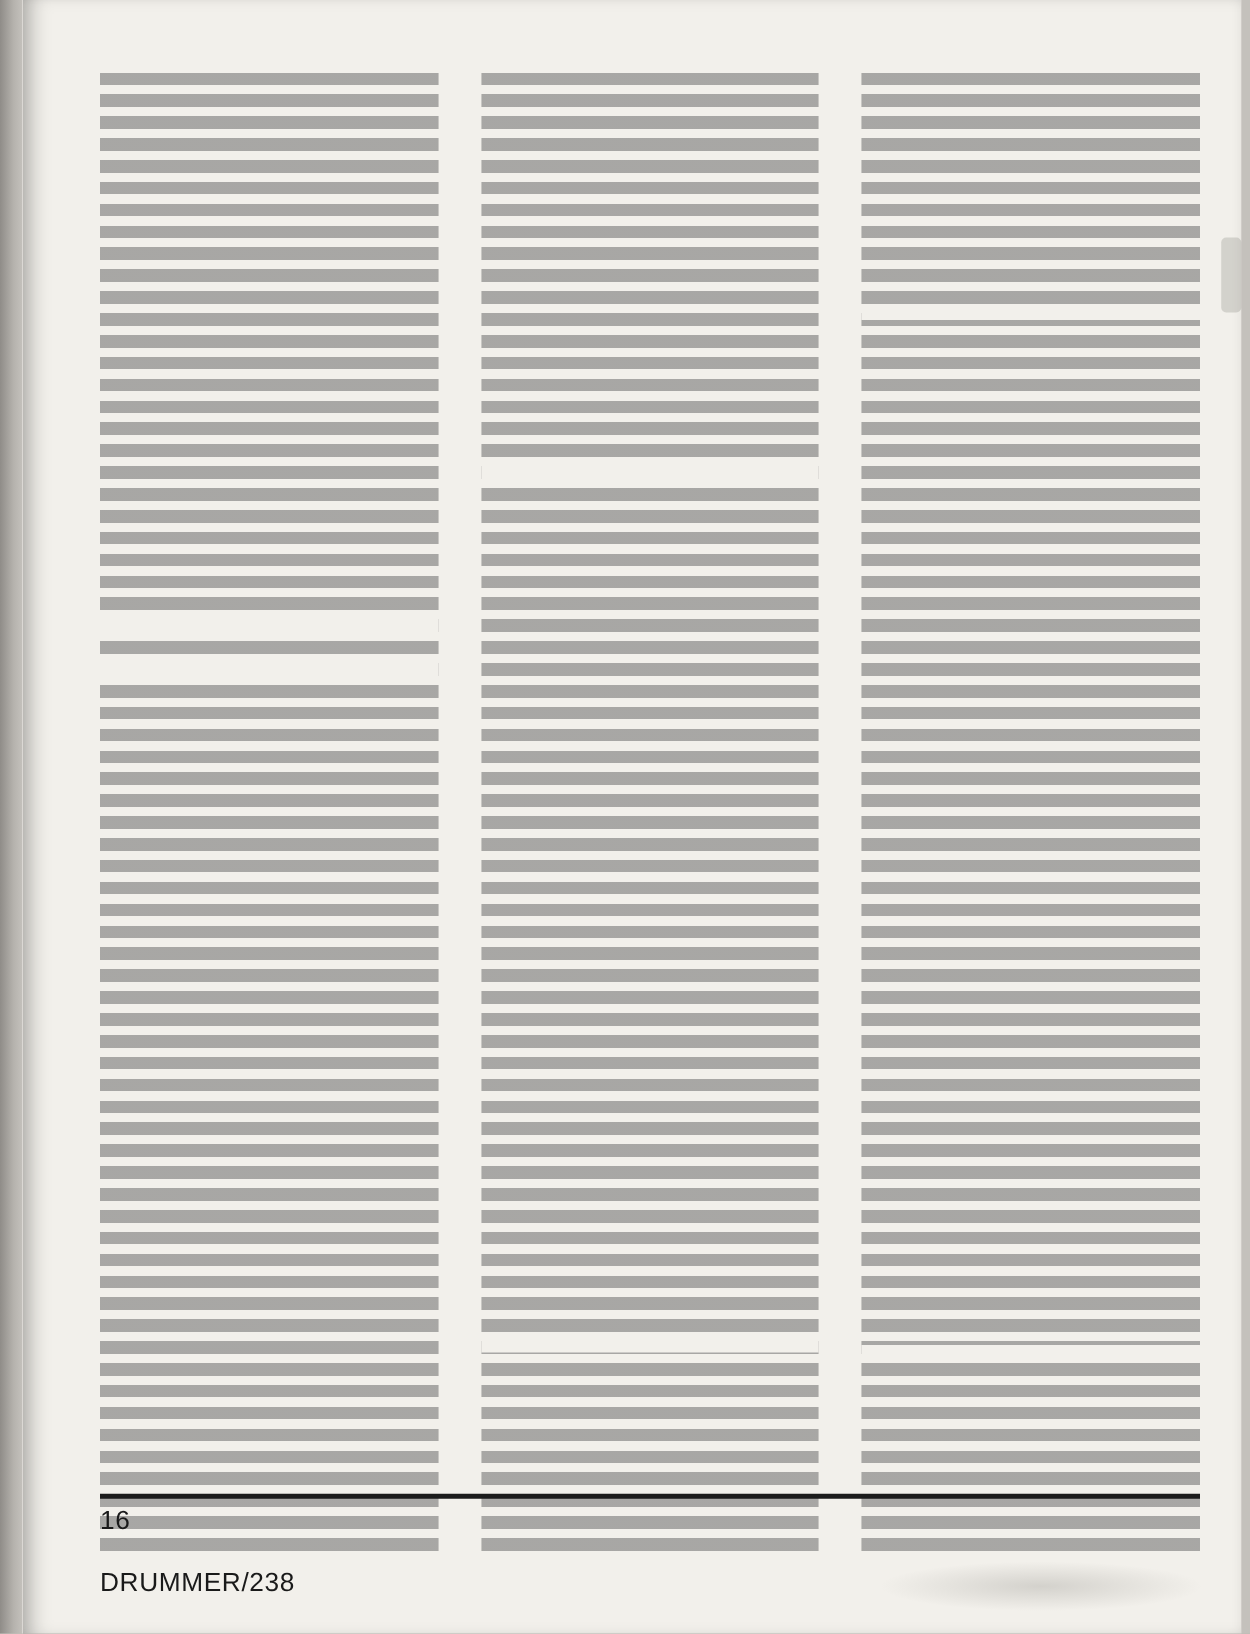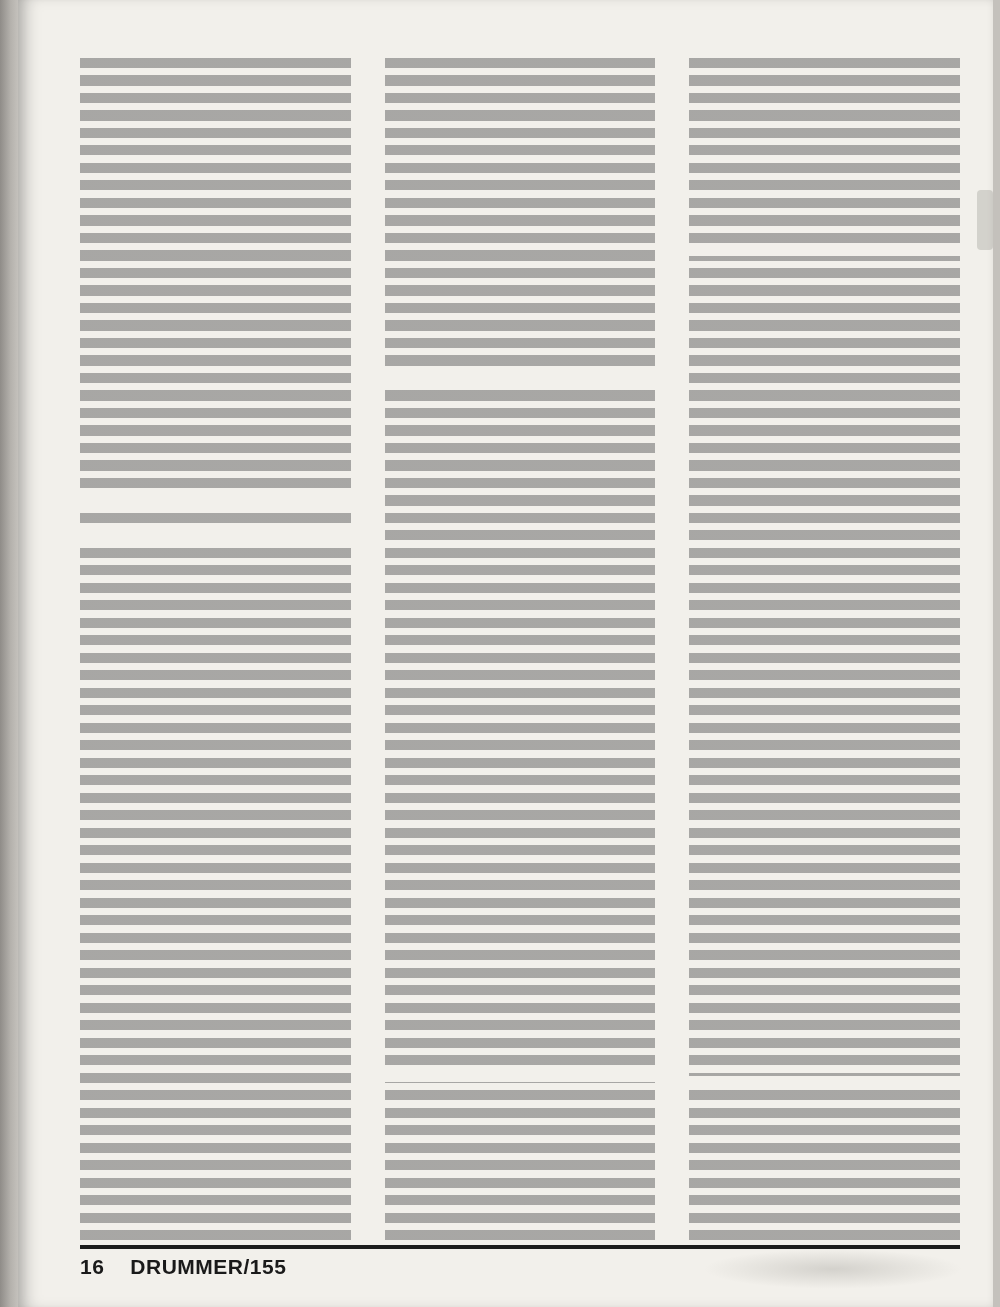--- a/index.html
+++ b/index.html
@@ -92,24 +92,25 @@
   }
   .footer-rule {
     height: 4px;
     background: #1c1c1c;
     margin-bottom: 6px;
   }
   .footer-line {
     display: flex;
     align-items: baseline;
     gap: 26px;
-    font-weight: bold;
+    font-weight: normal;
     font-size: 21px;
     color: #1a1a1a;
     letter-spacing: 0.5px;
+    flex-direction: column;
   }
   
   .scan-smudge {
     position: absolute;
     right: 30px;
     bottom: 18px;
     width: 260px;
     height: 40px;
     background: radial-gradient(ellipse at center, rgba(120,118,112,0.25), transparent 70%);
   }
@@ -150,20 +151,20 @@
         <div class="para-gap" style="top: 186px;"></div>
         <div class="para-gap" style="top: 1018px;"></div>
       </div>
 
     </div>
 
     <div class="footer">
       <div class="footer-rule"></div>
       <div class="footer-line">
         <span>16</span>
-        <span>DRUMMER/155</span>
+        <span>DRUMMER/238</span>
       </div>
     </div>
 
     <div class="scan-smudge"></div>
     <div class="scan-smudge-topright"></div>
   </div>
 </div>
 
 </body></html>

